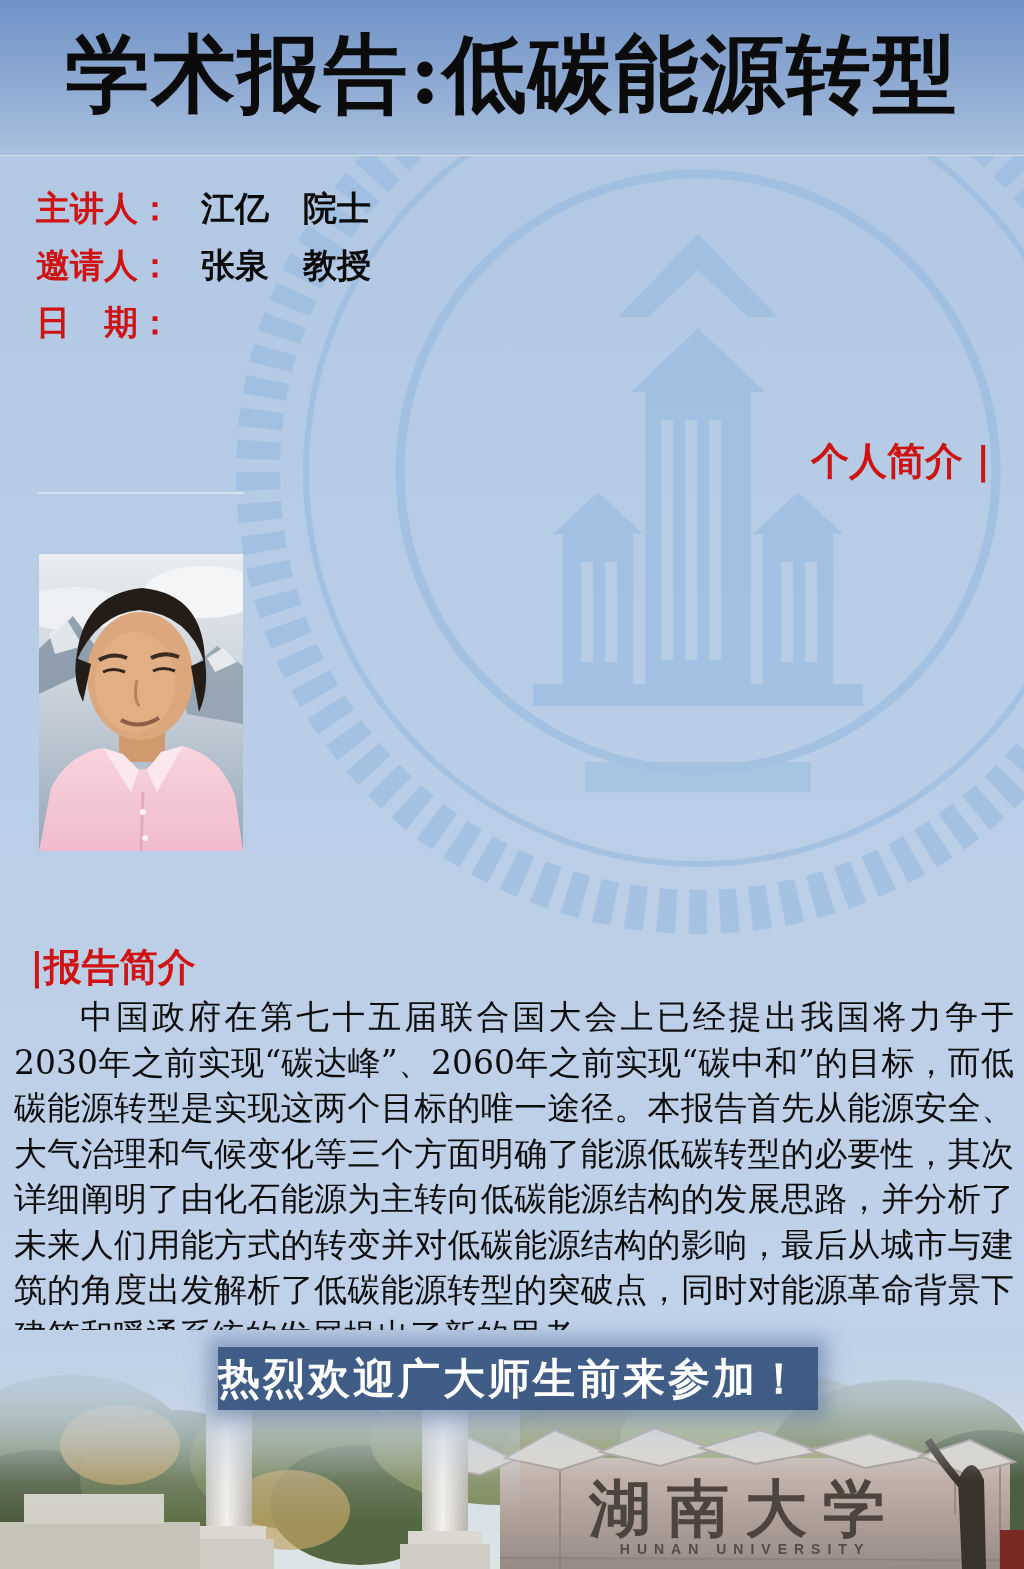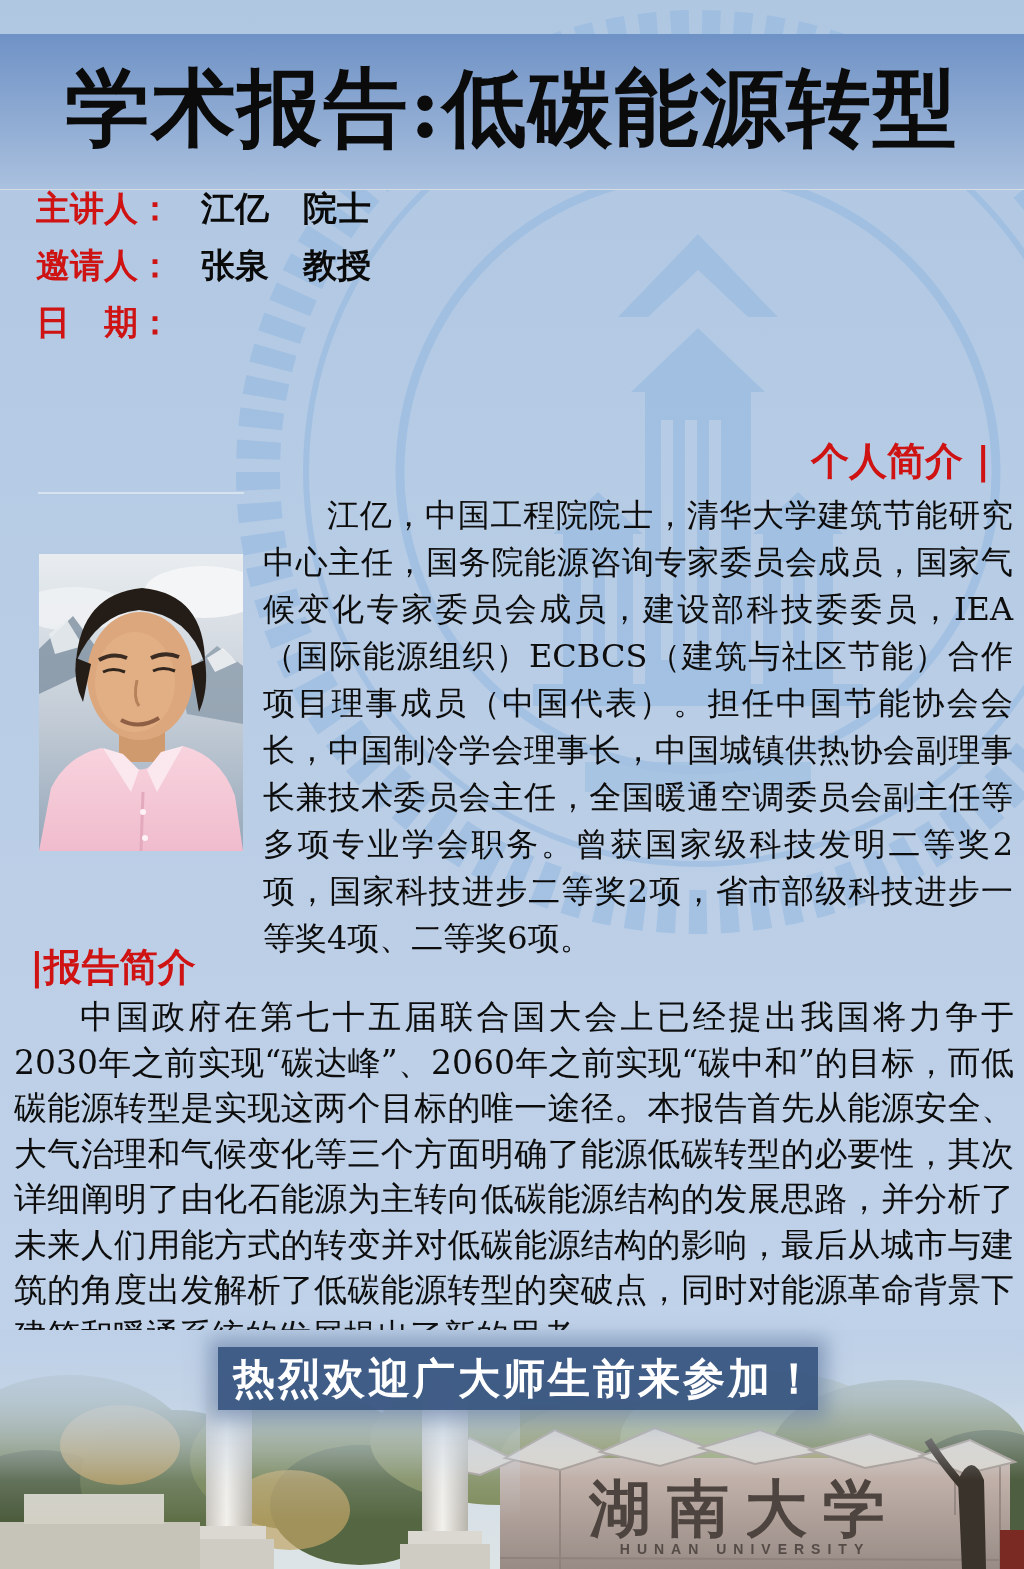--- a/index.html
+++ b/index.html
@@ -15,21 +15,20 @@
   html,body{margin:0;padding:0;background:#888;}
   .poster{
     position:relative;width:1024px;height:1569px;overflow:hidden;margin:0 auto;
     font-family:"DejaVu Serif","Liberation Serif",serif;
     background:linear-gradient(180deg,#b0c7e2 0%,#bccfe7 60%,#c2d4ea 100%);
   }
   .header{
     position:absolute;left:0;top:0;width:100%;height:155px;
     background:linear-gradient(180deg,var(--header-gradient-top) 0%,#8fabd3 55%,var(--header-gradient-bottom) 100%);
     border-bottom:1px solid #d5dce4;
-    margin-top:34px;
   }
   .title{
     margin:0;text-align:center;font-size:84px;font-weight:700;line-height:148px;
     color:#0b0b0b;letter-spacing:2px;white-space:nowrap;
   }
   .watermark{position:absolute;left:233px;top:-28px;opacity:.5;pointer-events:none;}
   .info-section{position:absolute;left:36px;top:186px;}
   .info-row{height:57px;display:flex;font-size:34px;font-weight:700;white-space:nowrap;}
   .info-label{color:var(--accent-red);}
   .info-value{color:#0a0a0a;margin-left:29px;}
@@ -52,21 +51,21 @@
     position:absolute;left:14px;top:994px;width:1000px;margin:0;
     font-size:33px;line-height:45.5px;color:var(--text-black);
     text-align:justify;text-indent:66px;
   }
   .footer{position:absolute;left:0;top:1330px;width:1024px;height:239px;}
   .campus-svg{position:absolute;left:0;top:0;}
   .banner{
     position:absolute;left:218px;top:17px;width:600px;height:63px;
     background:rgba(50,80,124,.9);
     box-shadow:0 0 18px 9px rgba(90,115,155,.55);
-    display:flex;align-items:center;justify-content:flex-end;
+    display:flex;align-items:center;justify-content:flex-start;
   }
   .banner-text{color:var(--banner-text);font-size:42px;font-weight:700;letter-spacing:3px;white-space:nowrap;}
 </style>
 </head>
 <body>
 
 <div class="poster">
 
   <svg class="watermark" width="930" height="1030" viewBox="0 0 930 1030" aria-hidden="true">
     <g fill="none" stroke="#8fb6e0">
@@ -149,21 +148,20 @@
     <path d="M98,126 Q94,144 100,152" stroke="#b5825c" stroke-width="3" fill="none"></path>
     <path d="M82,166 Q100,176 120,164" stroke="#8e5f44" stroke-width="4" fill="none"></path>
     <path d="M0,297 L12,234 Q28,202 62,194 L84,202 Q102,230 122,200 L144,192 Q182,202 196,242 L204,297 Z" fill="url(#shirtg)"></path>
     <polygon points="84,200 64,194 92,238 100,216" fill="#fbe7ee"></polygon>
     <polygon points="122,198 144,192 118,238 108,216" fill="#fbe7ee"></polygon>
     <path d="M104,238 L102,297" stroke="#e3a9bd" stroke-width="3"></path>
     <circle cx="104" cy="258" r="3" fill="#fdf2f6"></circle>
     <circle cx="106" cy="284" r="3" fill="#fdf2f6"></circle>
   </svg>
 
-  <p class="bio">江亿，中国工程院院士，清华大学建筑节能研究中心主任，国务院能源咨询专家委员会成员，国家气候变化专家委员会成员，建设部科技委委员，IEA（国际能源组织）ECBCS（建筑与社区节能）合作项目理事成员（中国代表）。担任中国节能协会会长，中国制冷学会理事长，中国城镇供热协会副理事长兼技术委员会主任，全国暖通空调委员会副主任等多项专业学会职务。曾获国家级科技发明二等奖2项，国家科技进步二等奖2项，省市部级科技进步一等奖4项、二等奖6项。</p>
 
   <div class="report-heading">|报告简介</div>
   <p class="report-body">中国政府在第七十五届联合国大会上已经提出我国将力争于2030年之前实现“碳达峰”、2060年之前实现“碳中和”的目标，而低碳能源转型是实现这两个目标的唯一途径。本报告首先从能源安全、大气治理和气候变化等三个方面明确了能源低碳转型的必要性，其次详细阐明了由化石能源为主转向低碳能源结构的发展思路，并分析了未来人们用能方式的转变并对低碳能源结构的影响，最后从城市与建筑的角度出发解析了低碳能源转型的突破点，同时对能源革命背景下建筑和暖通系统的发展提出了新的思考。</p>
 
   <div class="footer">
     <svg class="campus-svg" width="1024" height="239" viewBox="0 0 1024 239" aria-hidden="true">
       <defs>
         <linearGradient id="fsky" x1="0" y1="0" x2="0" y2="1">
           <stop offset="0" stop-color="#c6d6e8"></stop>
             <stop offset="1" stop-color="#dde4e6"></stop>

